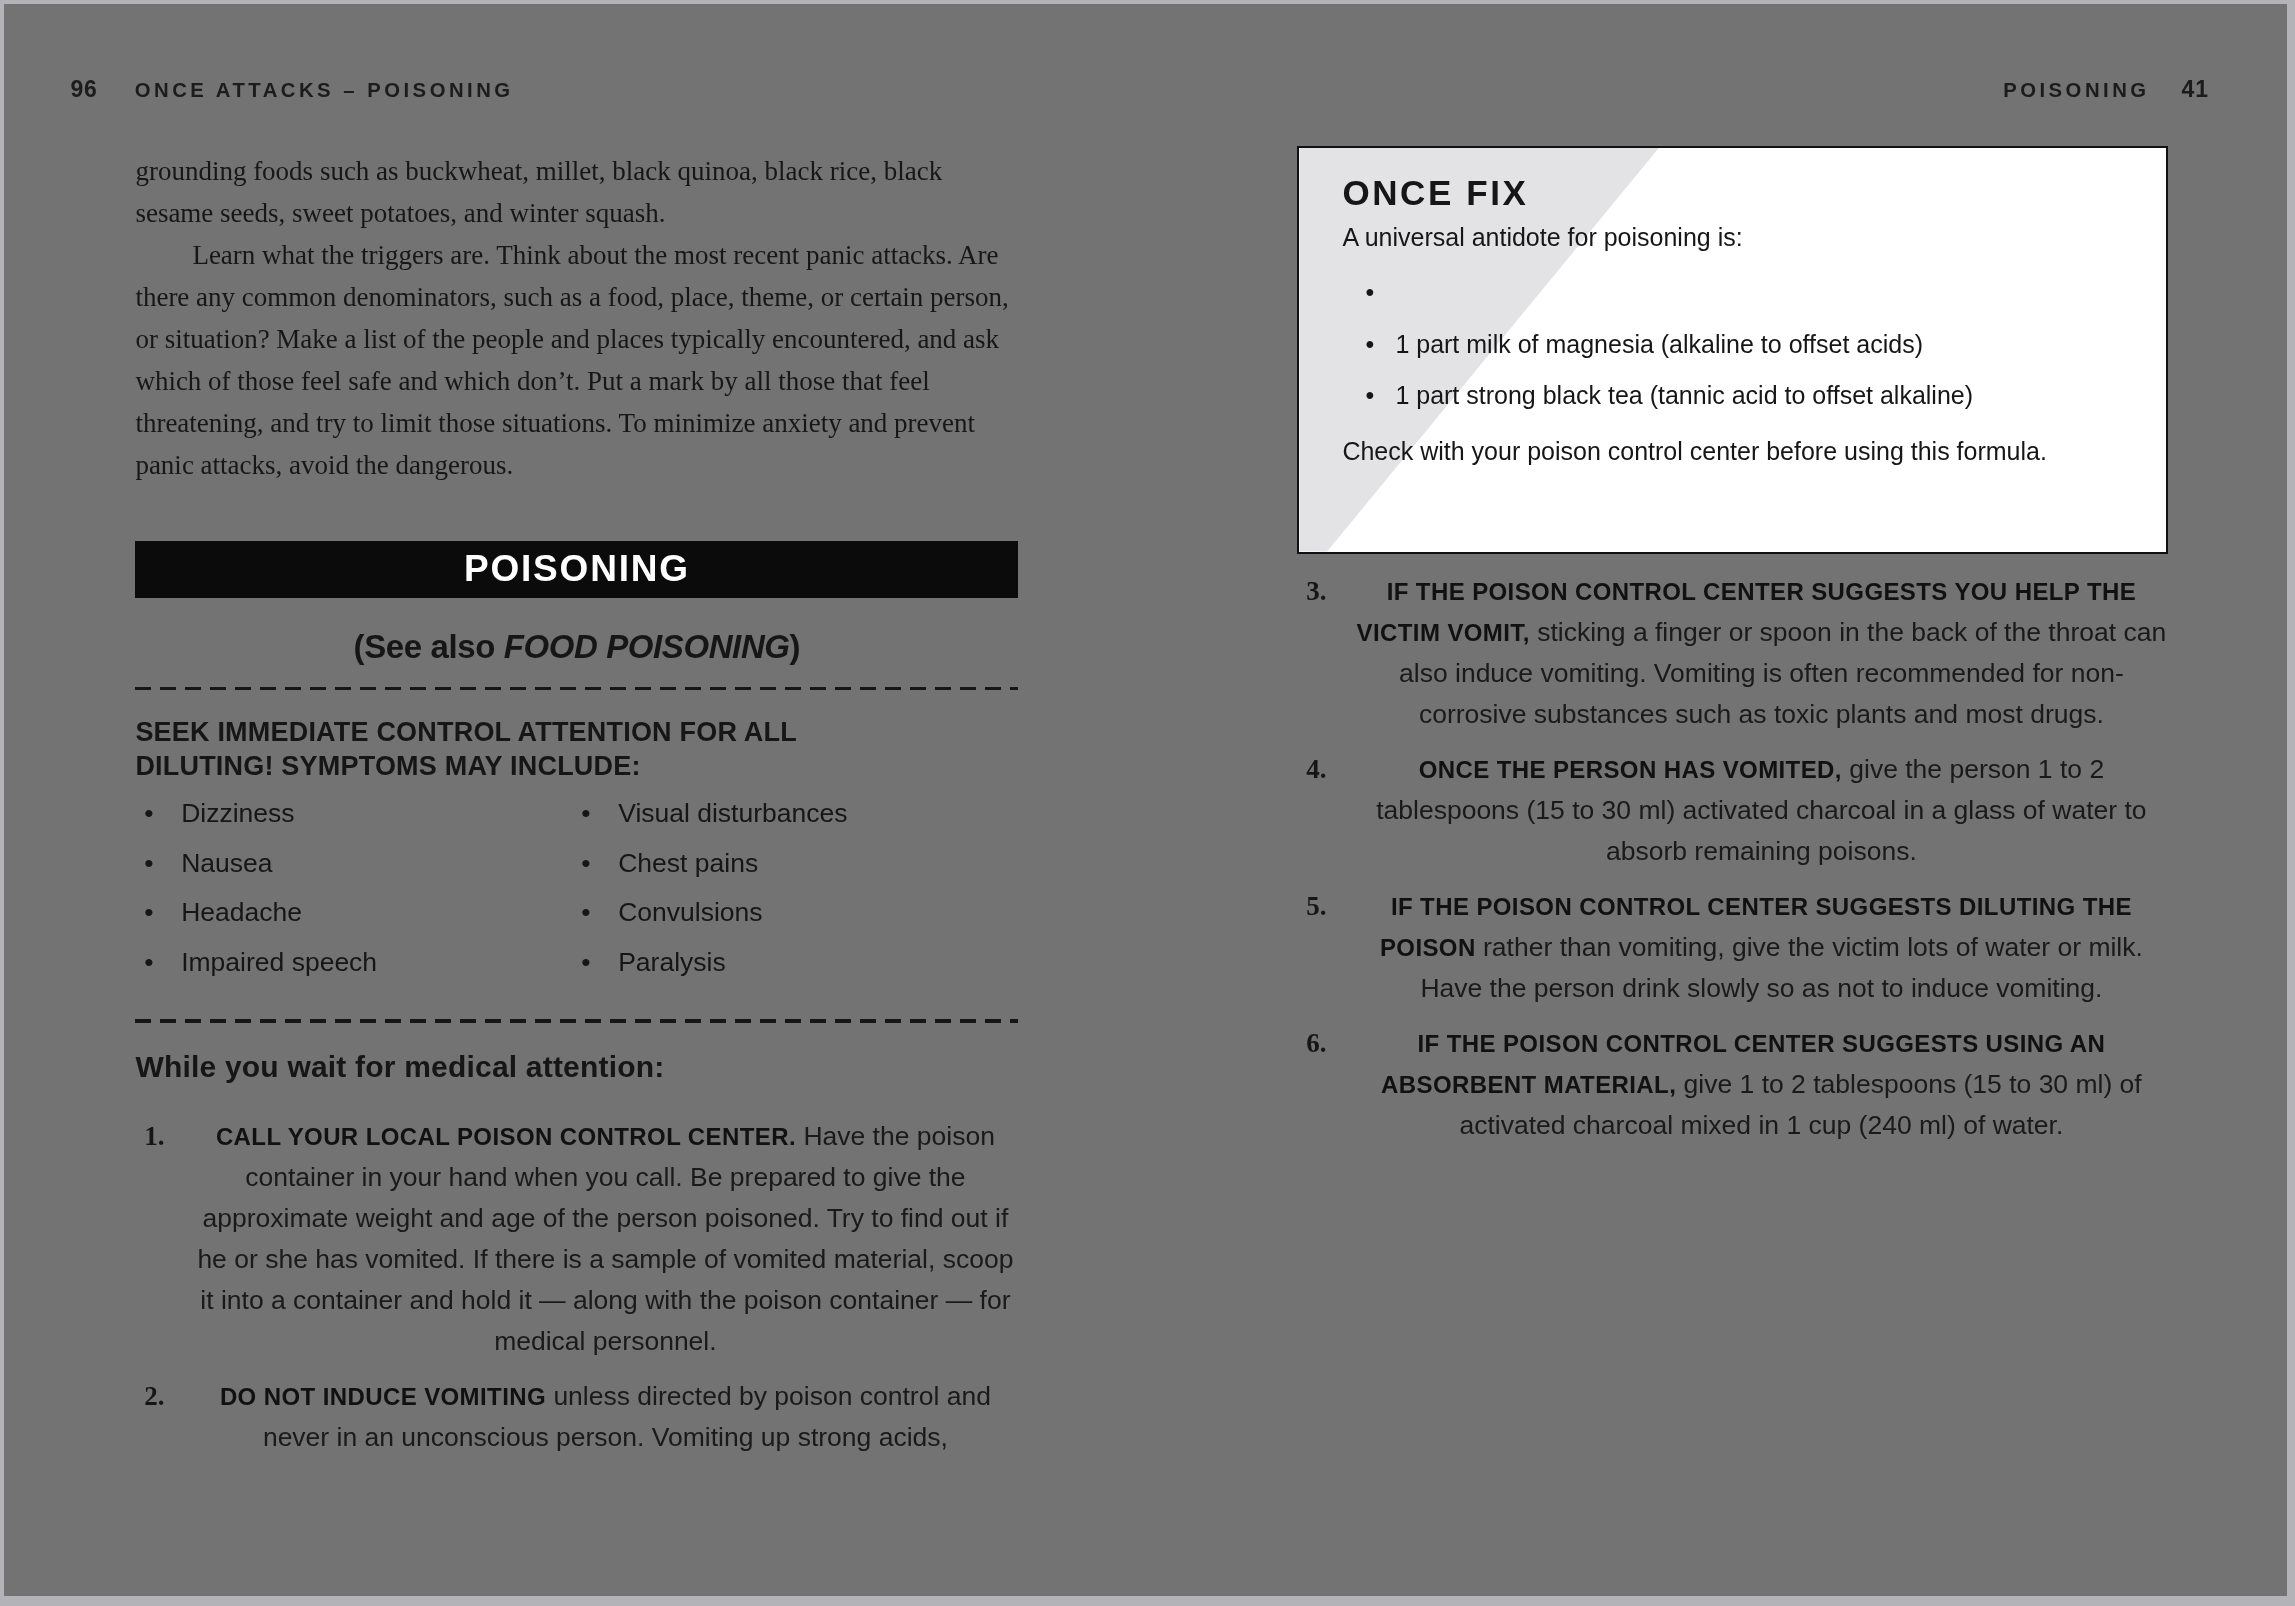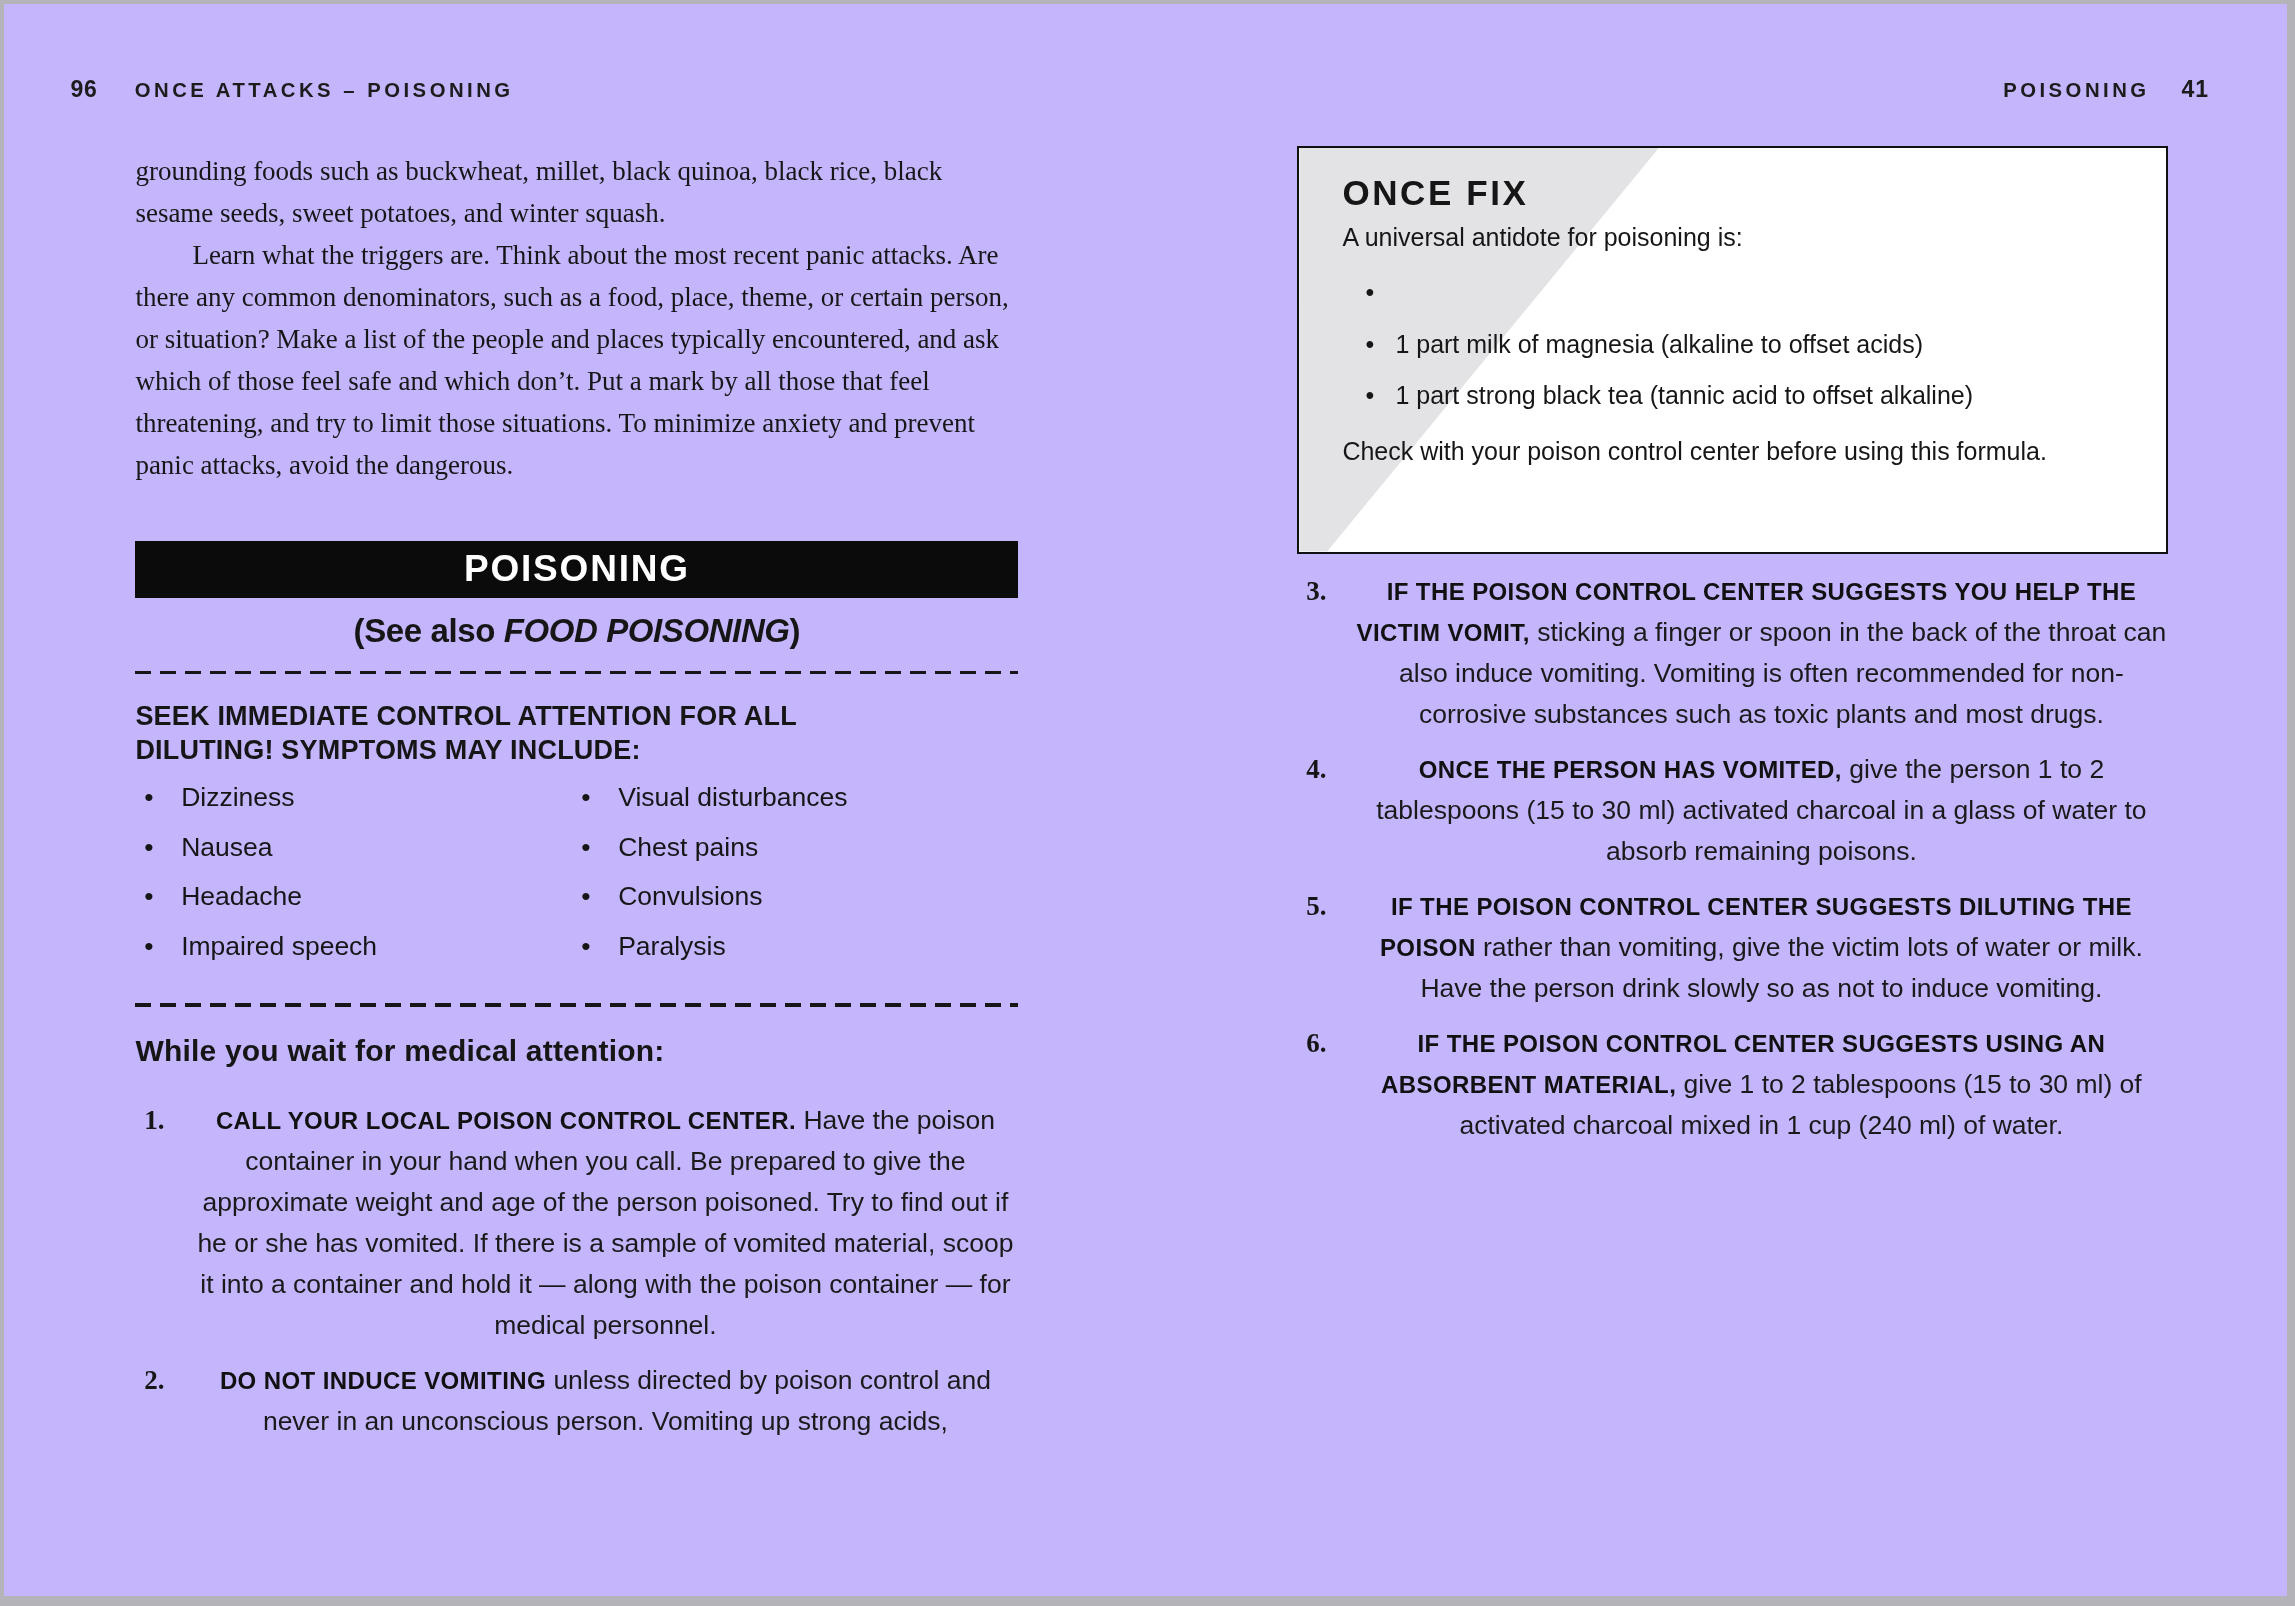--- a/index.html
+++ b/index.html
@@ -1,39 +1,39 @@
 <!DOCTYPE html>
 <html style="font-size:14px"><head>
 <meta charset="utf-8">
 <style>
   * { margin:0; padding:0; box-sizing:border-box; }
   html,body { width:2295px; height:1607px; }
   body { background:#b4b4b8; position:relative; font-family:"Liberation Sans", sans-serif; color:#161616; }
-  .page { position:absolute; left:4.4px; right:8px; top:3.5px; bottom:11.5px; background:#c4b5fd; }
+  .page { position:absolute; left:4.4px; right:8px; top:3.5px; bottom:11.5px; background:#737373; }
 
   
   .runhead { position:absolute; top:72px; display:flex; align-items:baseline; font-size:20.3px; letter-spacing:3.5px; font-weight:bold; color:#1c1c1c; }
   .runhead .folio { font-size:23px; letter-spacing:0.9px; }
   .runhead-left { left:66px; gap:37px; }
   .runhead-right { right:78px; gap:32px; }
 
   
   .col { position:absolute; top:146px; }
   .col-left { left:131px; width:883px; }
   .col-right { left:1293px; width:871px; top:142px; }
 
   
   .serif p { font-family:"Liberation Serif", serif; font-size:27px; line-height:42px; color:#171717; }
   .serif p.indent { text-indent:57px; }
 
   
   .banner { margin-top:55px; height:57px; background:#0b0b0b; color:#ffffff;
             display:flex; align-items:center; justify-content:center;
             font-weight:bold; font-size:37px; letter-spacing:1.8px; }
-  .see-also { margin-top:14px; text-align:center; font-weight:bold; font-size:33px; letter-spacing:-0.4px; }
+  .see-also { margin-top:30px; text-align:center; font-weight:bold; font-size:33px; letter-spacing:-0.4px; }
   .see-also .ital { font-style:italic; }
 
   .dashrule { margin-top:21px; height:3.5px; width:100%;
               background:repeating-linear-gradient(90deg,#161616 0 16px,transparent 16px 25px); }
 
   .warning { margin-top:25px; font-weight:bold; font-size:27px; line-height:34px; letter-spacing:0.2px; }
 
   .symptoms { margin-top:17px; display:grid; grid-template-columns:437px 1fr; }
   .symptom { display:flex; padding-left:8.8px; font-size:26.5px; line-height:26.5px; margin-bottom:23px; }
   .symptom .bullet { flex:0 0 37px; }

